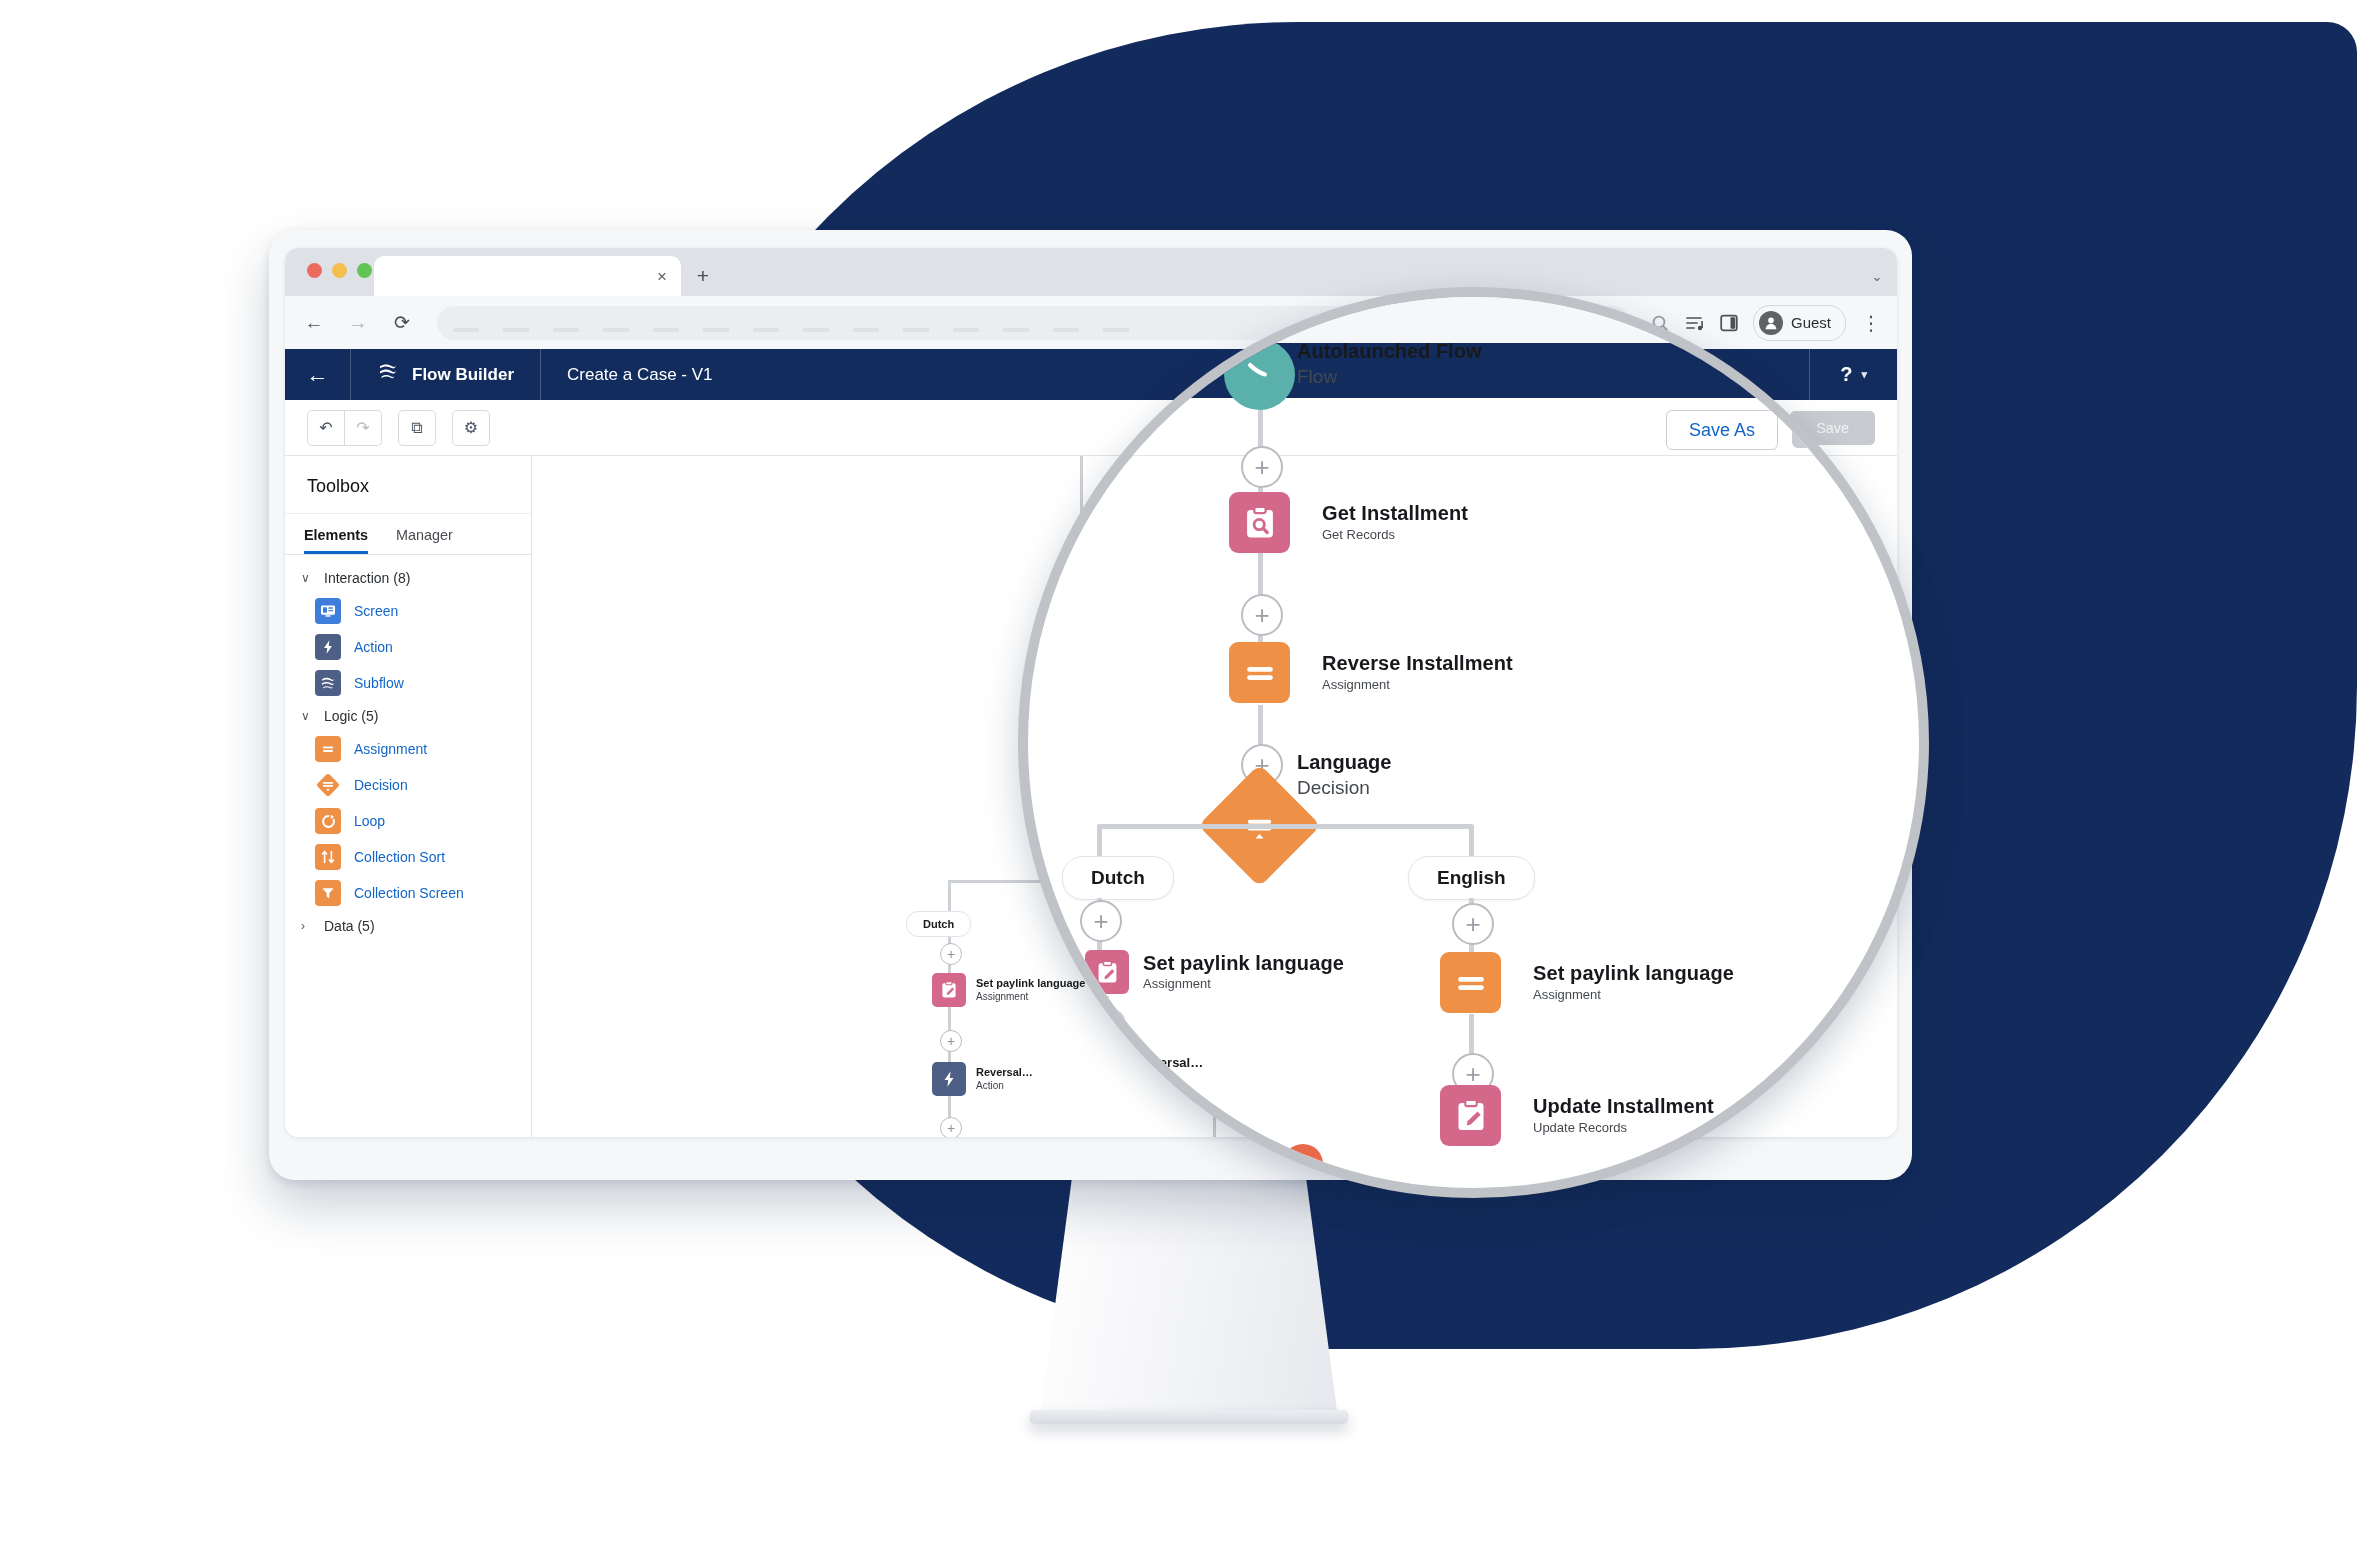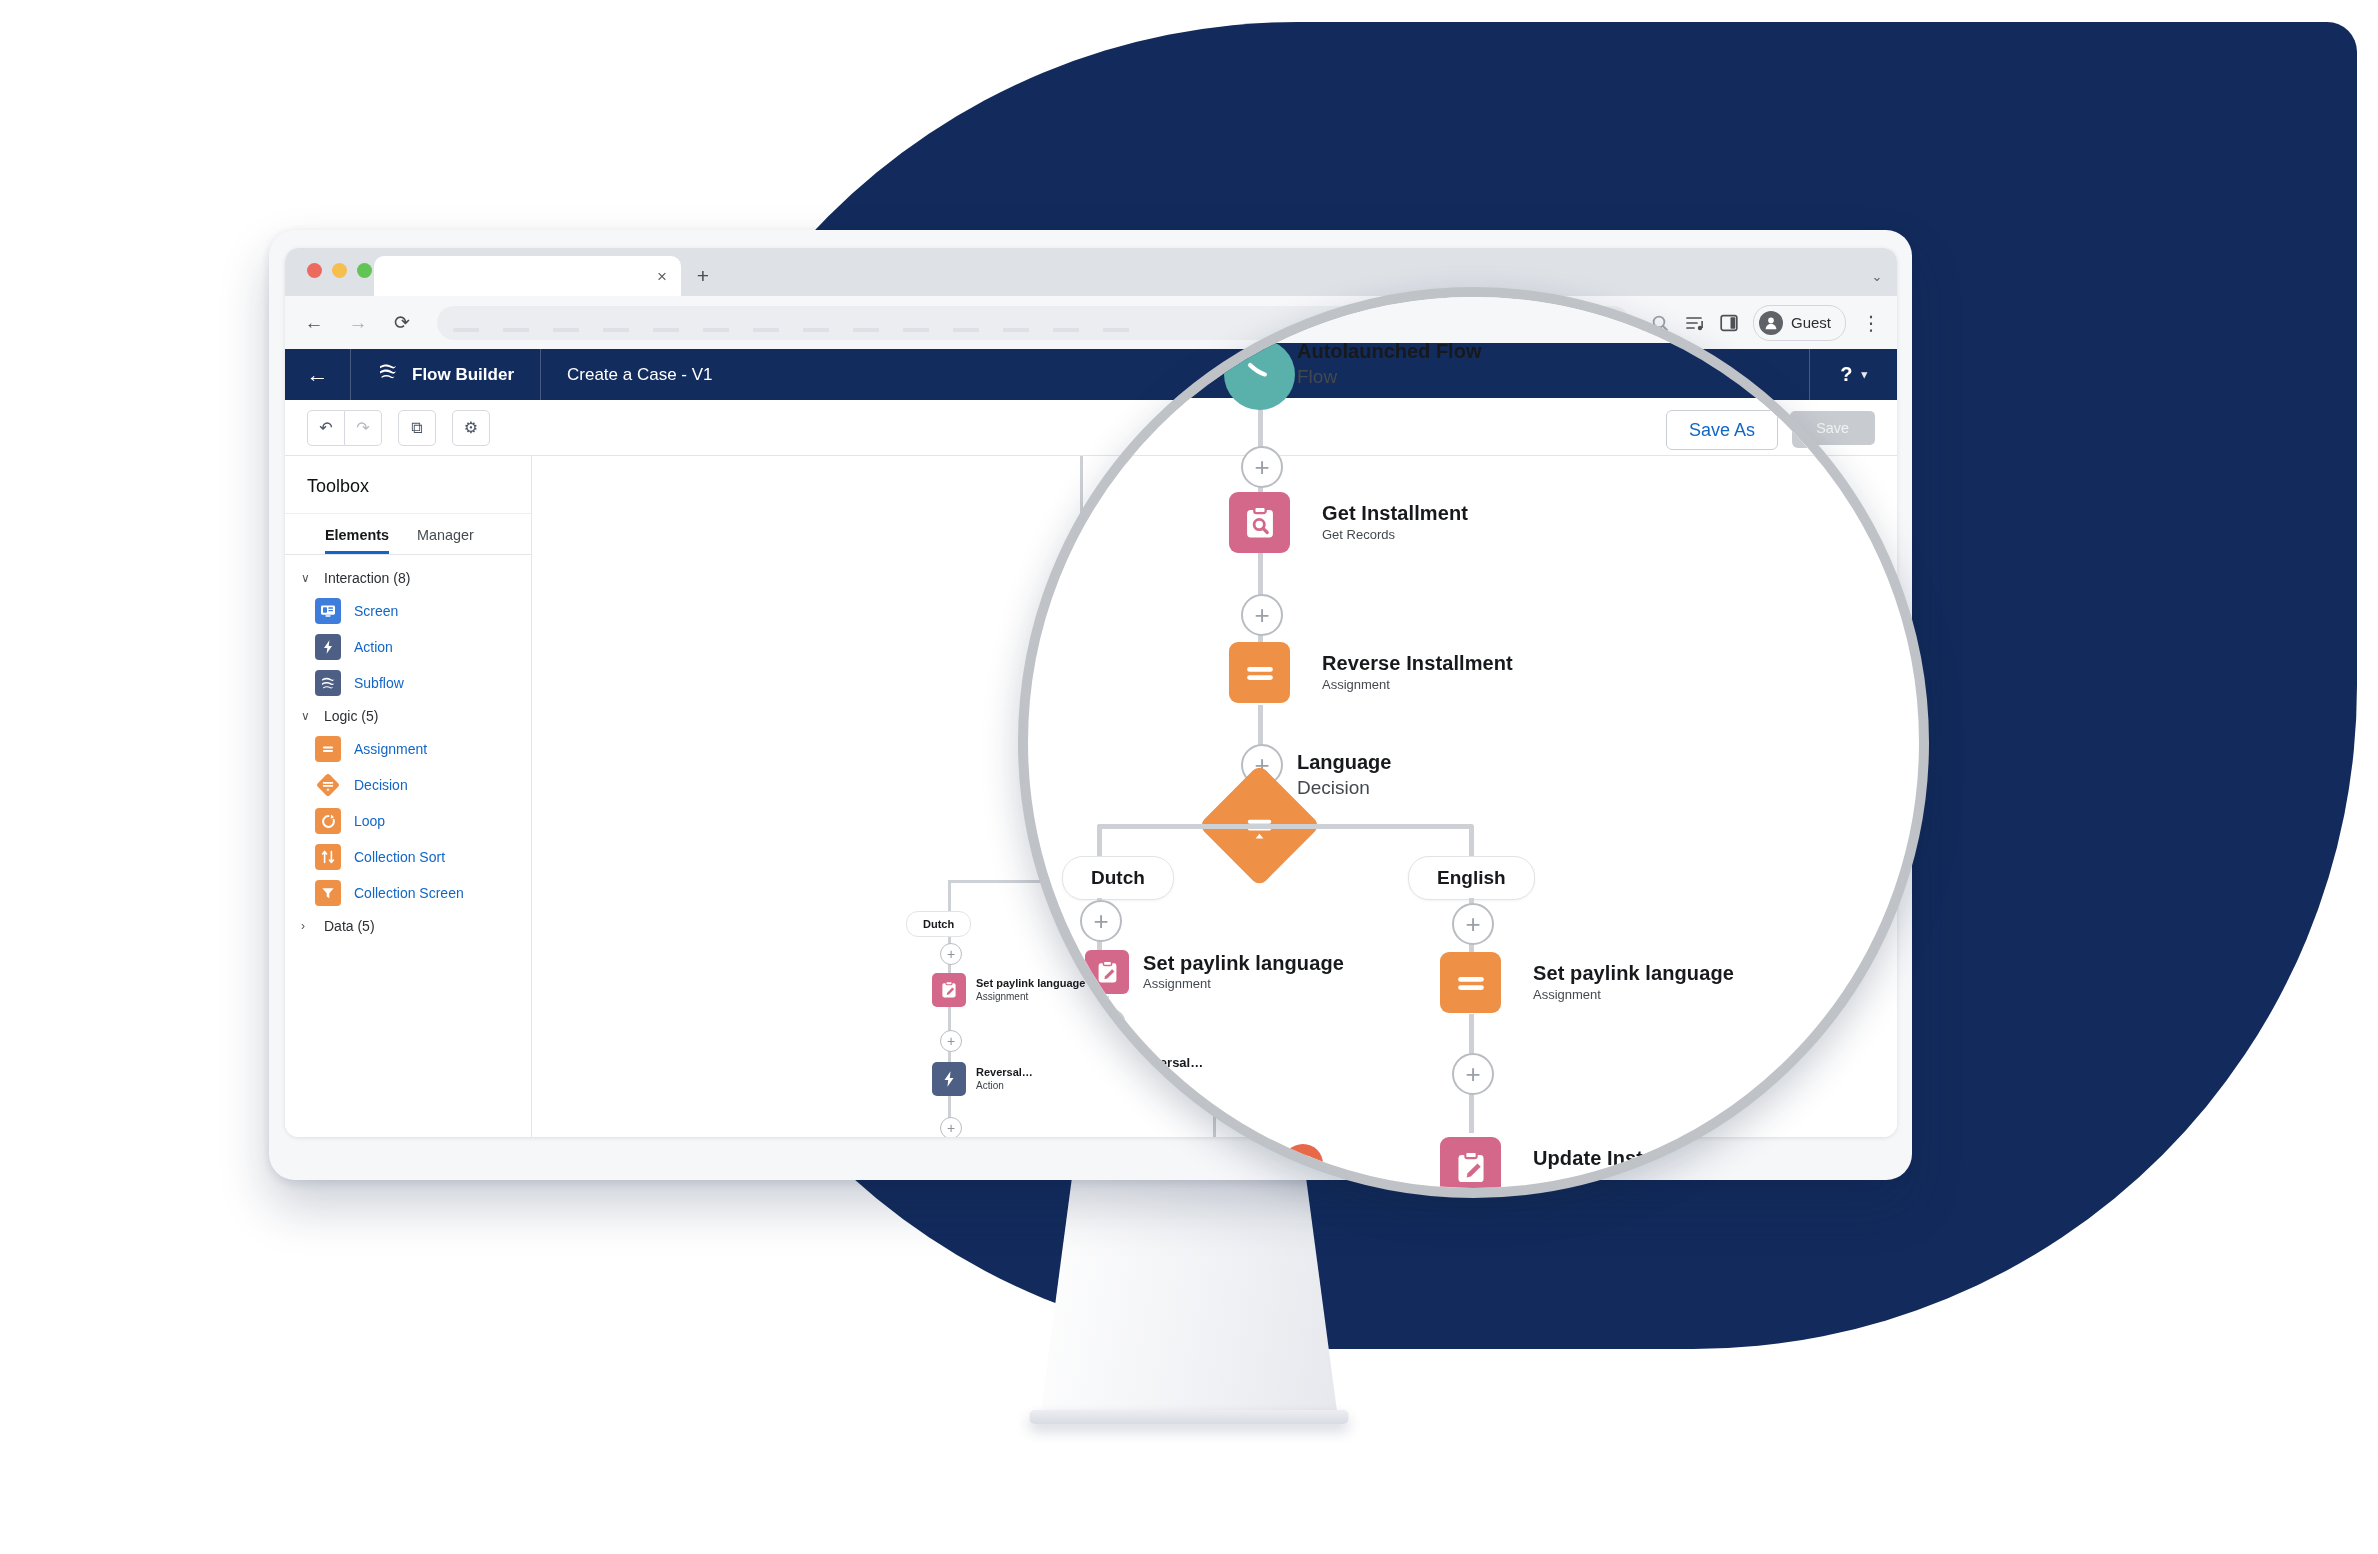--- a/index.html
+++ b/index.html
@@ -122,21 +122,21 @@
   .btn-disabled{
     height:34px;padding:0 26px;border-radius:5px;background:#c8cbd0;
     color:#f2f3f5;font-size:14.4px;display:flex;align-items:center;border:none;
   }
 
   .app-body{ position:absolute; top:107px; left:0; right:0; bottom:0; display:flex;}
 
   
   .toolbox{ width:246px; background:#fff; border-right:1px solid #e3e5e8; flex-shrink:0;}
   .tbx-title{ padding:20px 22px 16px; font-size:18px; color:#0f1113; border-bottom:1px solid #edeef0;}
-  .tbx-tabs{ display:flex; gap:28px; padding:0 40px; border-bottom:1px solid #e3e5e8;}
+  .tbx-tabs{ display:flex; gap:28px; padding:0 19px; border-bottom:1px solid #e3e5e8;}
   .tbx-tab{ padding:13px 0 11px; font-size:14.4px; color:#474c52;}
   .tbx-tab.active{ font-weight:700; color:#16181a; box-shadow:inset 0 -3px 0 #1266c7;}
   .tbx-list{ padding:8px 0 0;}
   .grp{ display:flex;align-items:center;gap:9px;padding:7px 0 7px 16px;font-size:14px;color:#2b2f33;}
   .chev{ width:14px;display:inline-block;color:#53585e;font-size:12px;}
   .el{ display:flex;align-items:center;gap:13px;padding:5px 0 5px 30px;}
   .el-ic{ width:26px;height:26px;border-radius:4px;display:flex;align-items:center;justify-content:center;flex-shrink:0;}
   .el-ic svg{display:block;}
   .el-lbl{ font-size:14px;color:#1266c7;}
   .dia{ width:26px;height:26px;flex-shrink:0;display:flex;align-items:center;justify-content:center;}
@@ -652,21 +652,21 @@
         </span>
         <span class="m-txt">
           <span class="t1" style="display:block">Set paylink language</span>
           <span class="t2" style="display:block">Assignment</span>
         </span>
       </div>
 
       <div class="m-line" style="left:441px; top:717px; width:5px; height:119px;"></div>
       <div class="m-plus" style="left:424px; top:756px;">+</div>
 
-      <div class="m-node" style="left:412px; top:840px;text-align:right;">
+      <div class="m-node" style="left:412px; top:788px;">
         <span class="m-ic" style="background:#D4688A">
           <svg width="38" height="38" viewBox="0 0 20 20">
               <rect x="3.4" y="3.2" width="13.2" height="14.2" rx="1.8" fill="#fff"></rect>
               <rect x="7" y="1.6" width="6" height="3.2" rx="1" fill="#fff" stroke="#D4688A" stroke-width="1.1"></rect>
               <path d="M13.4 7.6 8.2 12.8l-.5 2.2 2.2-.5 5.2-5.2z" fill="#D4688A"></path>
             </svg>
         </span>
         <span class="m-txt">
           <span class="t1" style="display:block">Update Installment</span>
           <span class="t2" style="display:block">Update Records</span>

